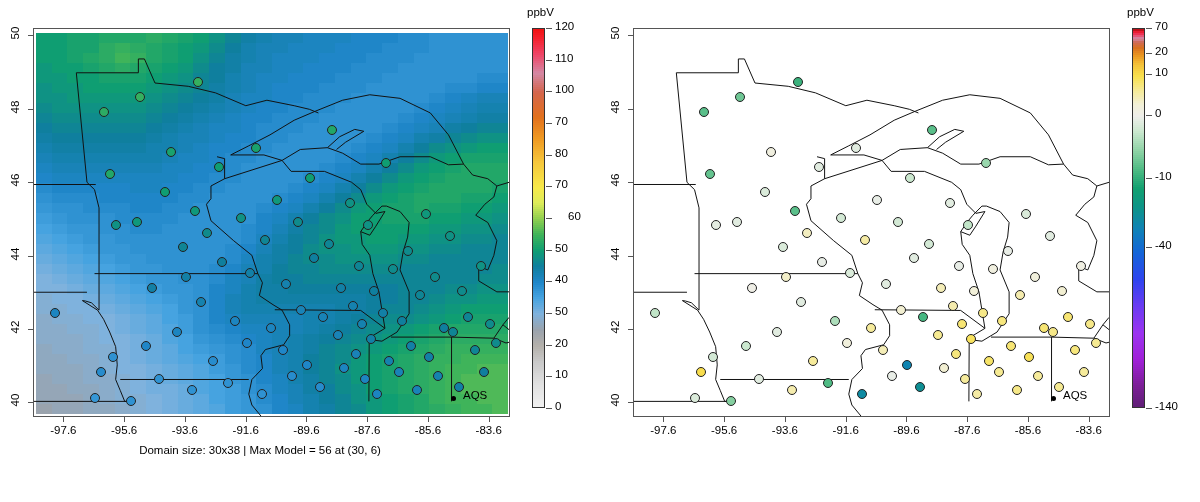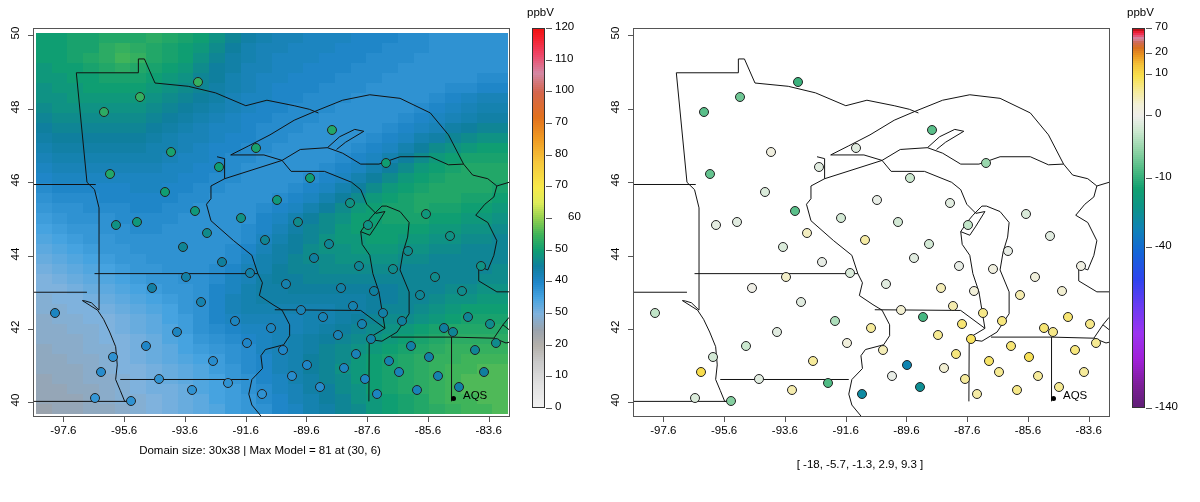--- a/index.html
+++ b/index.html
@@ -1342,21 +1342,21 @@
         <div class="ylab" style="left: 0px; top: 320.925px;">42</div>
         <div class="ytick" style="top: 255.528px;"></div>
         <div class="ylab" style="left: 0px; top: 247.528px;">44</div>
         <div class="ytick" style="top: 182.132px;"></div>
         <div class="ylab" style="left: 0px; top: 174.132px;">46</div>
         <div class="ytick" style="top: 108.736px;"></div>
         <div class="ylab" style="left: 0px; top: 100.736px;">48</div>
         <div class="ytick" style="top: 35.3396px;"></div>
         <div class="ylab" style="left: 0px; top: 27.3396px;">50</div>
       </div>
-    <div class="caption cap1">Domain size: 30x38 | Max Model = 81 at (30, 6)</div>
+    <div class="caption cap1">Domain size: 30x38 | Max Model = 56 at (30, 6)</div>
     <div class="cbwrap" style="left:524px;">
       <div class="cbunit" style="left:3px;top:-22px;">ppbV</div>
       <div class="cbbar" style="left:8px;top:0;" id="cbModel">
           <div class="cbseg" style="top: 0px; height: 2.9px; background: rgb(240, 19, 20);"></div>
           <div class="cbseg" style="top: 2px; height: 2.9px; background: rgb(241, 22, 26);"></div>
           <div class="cbseg" style="top: 4px; height: 2.9px; background: rgb(242, 25, 32);"></div>
           <div class="cbseg" style="top: 6px; height: 2.9px; background: rgb(243, 29, 38);"></div>
           <div class="cbseg" style="top: 8px; height: 2.9px; background: rgb(244, 32, 44);"></div>
           <div class="cbseg" style="top: 10px; height: 2.9px; background: rgb(243, 36, 51);"></div>
           <div class="cbseg" style="top: 12px; height: 2.9px; background: rgb(243, 41, 58);"></div>
@@ -1723,21 +1723,20 @@
         <div class="ylab" style="left: 0px; top: 320.925px;">42</div>
         <div class="ytick" style="top: 255.528px;"></div>
         <div class="ylab" style="left: 0px; top: 247.528px;">44</div>
         <div class="ytick" style="top: 182.132px;"></div>
         <div class="ylab" style="left: 0px; top: 174.132px;">46</div>
         <div class="ytick" style="top: 108.736px;"></div>
         <div class="ylab" style="left: 0px; top: 100.736px;">48</div>
         <div class="ytick" style="top: 35.3396px;"></div>
         <div class="ylab" style="left: 0px; top: 27.3396px;">50</div>
       </div>
-    <div class="caption cap2">[ -18,   -5.7,   -1.3,   2.9,   9.3 ]</div>
     <div class="cbwrap" style="left:524px;">
       <div class="cbunit" style="left:3px;top:-22px;">ppbV</div>
       <div class="cbbar" style="left:8px;top:0;" id="cbBias">
           <div class="cbseg" style="top: 0px; height: 2.9px; background: rgb(189, 16, 25);"></div>
           <div class="cbseg" style="top: 2px; height: 2.9px; background: rgb(234, 28, 50);"></div>
           <div class="cbseg" style="top: 4px; height: 2.9px; background: rgb(237, 50, 83);"></div>
           <div class="cbseg" style="top: 6px; height: 2.9px; background: rgb(229, 85, 119);"></div>
           <div class="cbseg" style="top: 8px; height: 2.9px; background: rgb(215, 127, 157);"></div>
           <div class="cbseg" style="top: 10px; height: 2.9px; background: rgb(210, 125, 135);"></div>
           <div class="cbseg" style="top: 12px; height: 2.9px; background: rgb(207, 108, 93);"></div>

